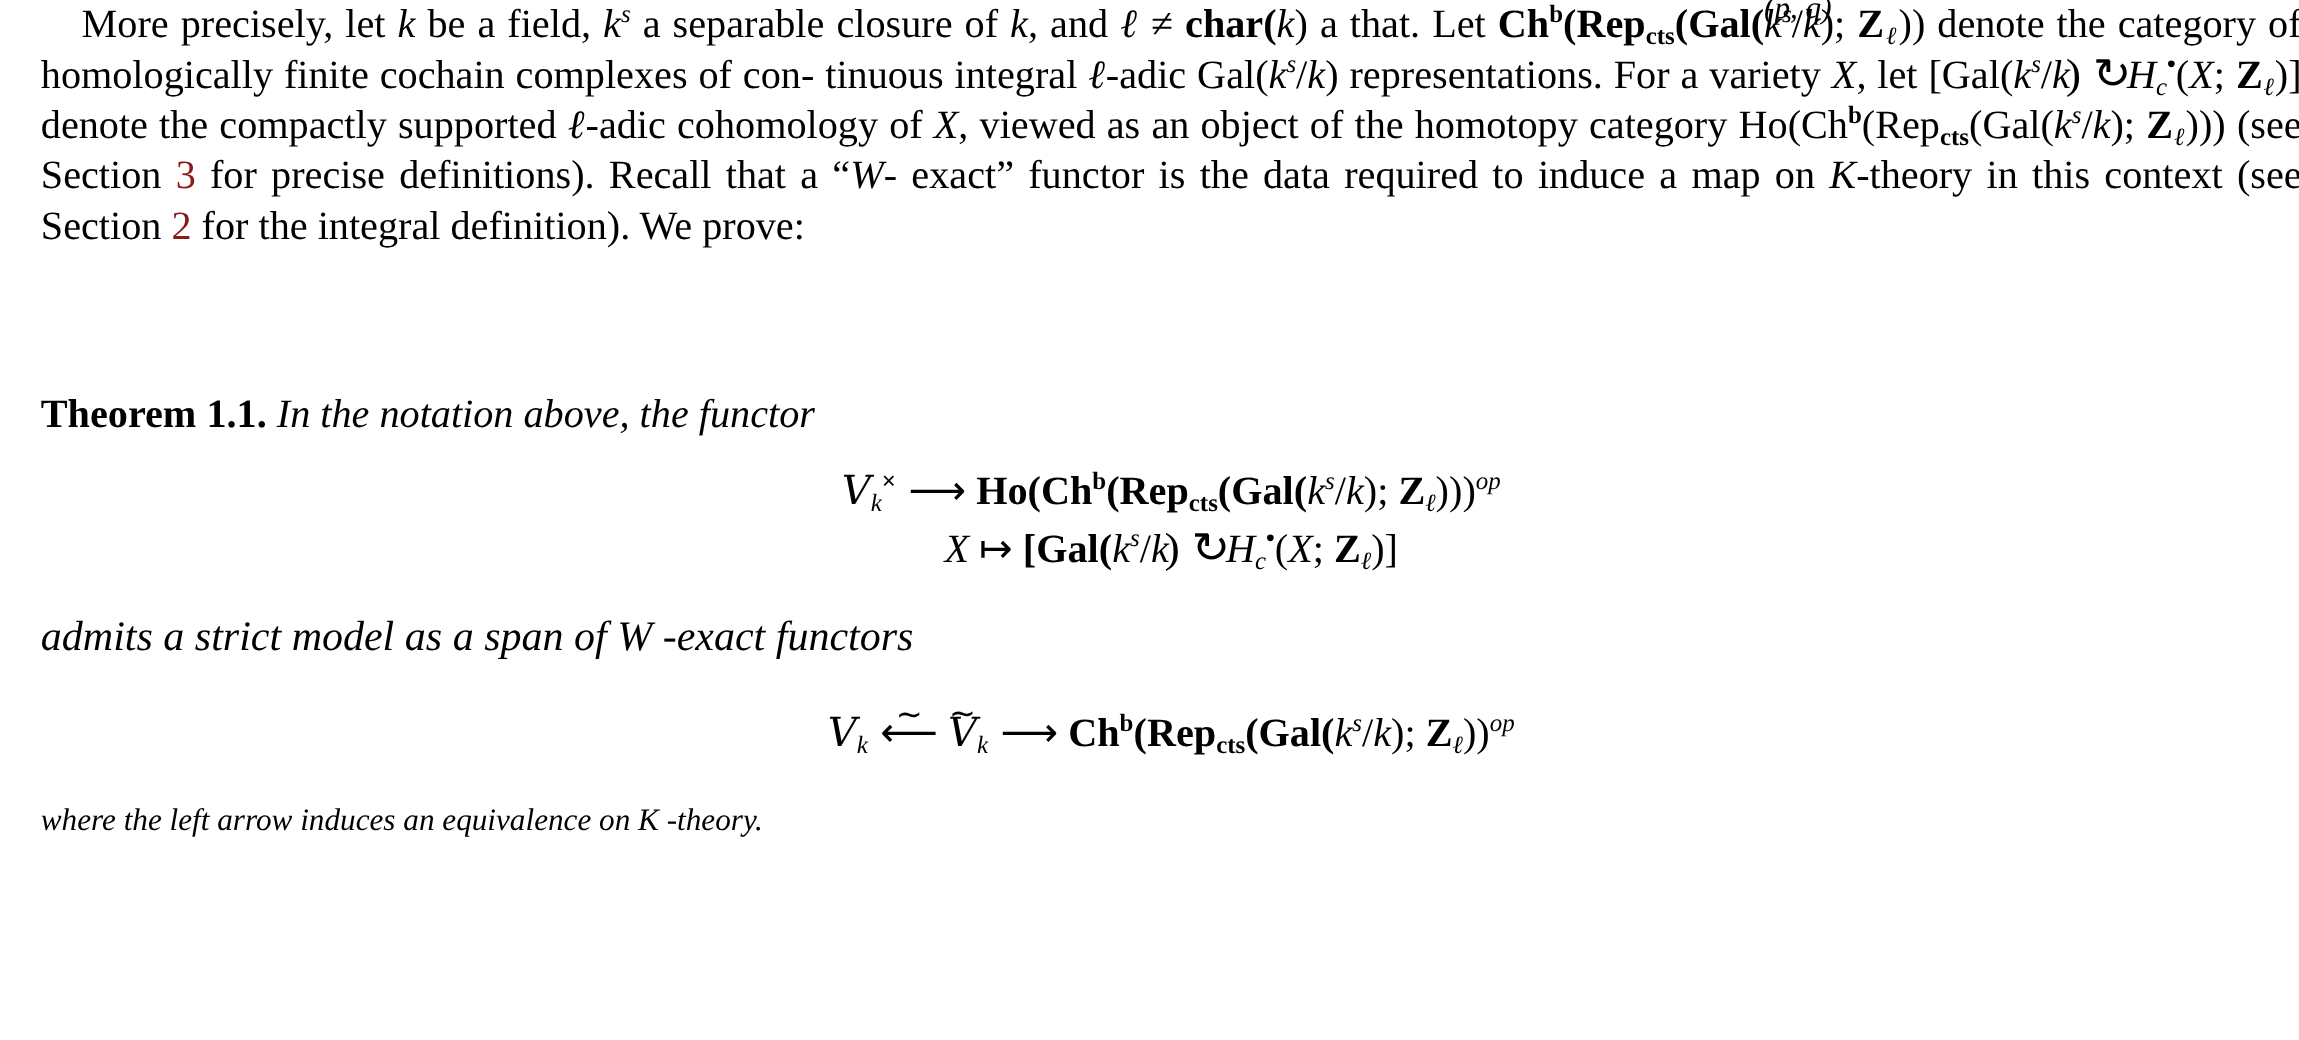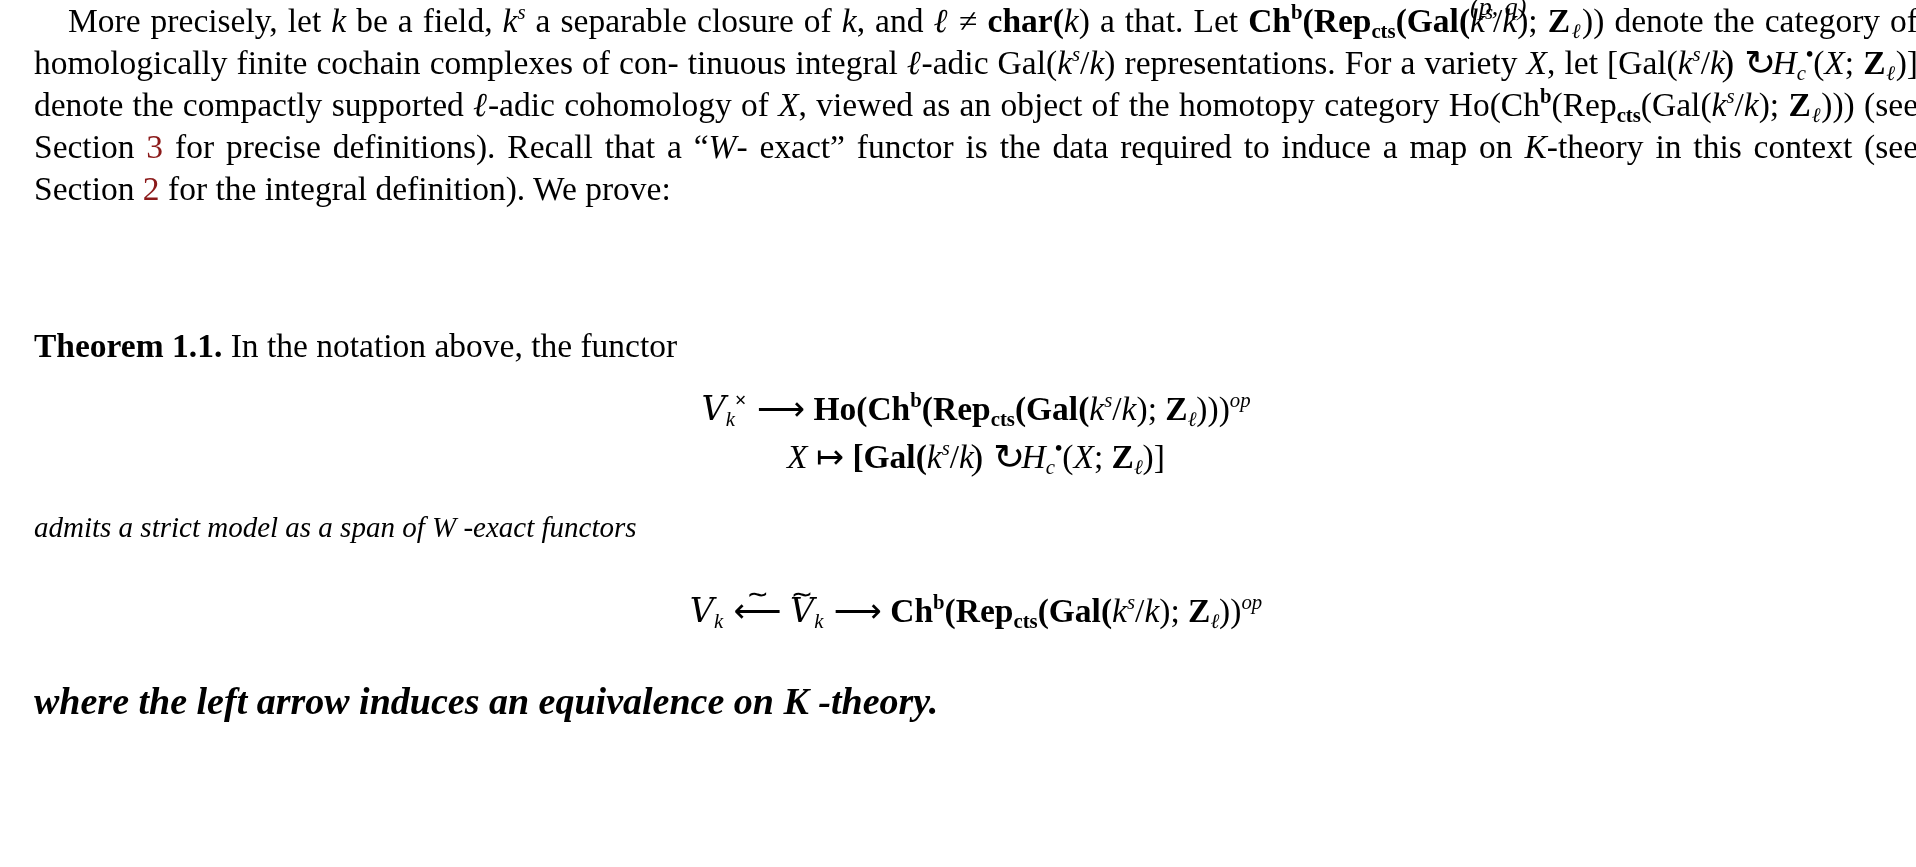--- a/index.html
+++ b/index.html
@@ -45,52 +45,52 @@
     width: 1884px;
   }
   .thm-line {
     font-size: 33.5px;
     line-height: 42px;
   }
   .thm-head {
     font-weight: bold;
   }
   .it {
+    font-style: italic;
   }
   .display {
     text-align: center;
     font-size: 33.5px;
     line-height: 48px;
   }
   .display-1 {
     position: absolute;
     left: 0;
     top: 60px;
     width: 1884px;
   }
   .admits {
     position: absolute;
     left: 0;
     top: 186px;
-    font-size: 29px;
+    font-size: 35px;
     font-style: italic;
   }
   .display-2 {
     position: absolute;
     left: 0;
     top: 262px;
     width: 1884px;
   }
   .where {
     position: absolute;
     left: 0;
-    top: 354px;
-    font-size: 38px;
+    top: 344px;
+    font-size: 26px;
     font-style: italic;
-    font-weight: bold;
   }
   .ref {
     color: #8b1a1a;
   }
   .mi {
     font-style: italic;
   }
   .mrm {
     font-style: normal;
     font-weight: bold;

